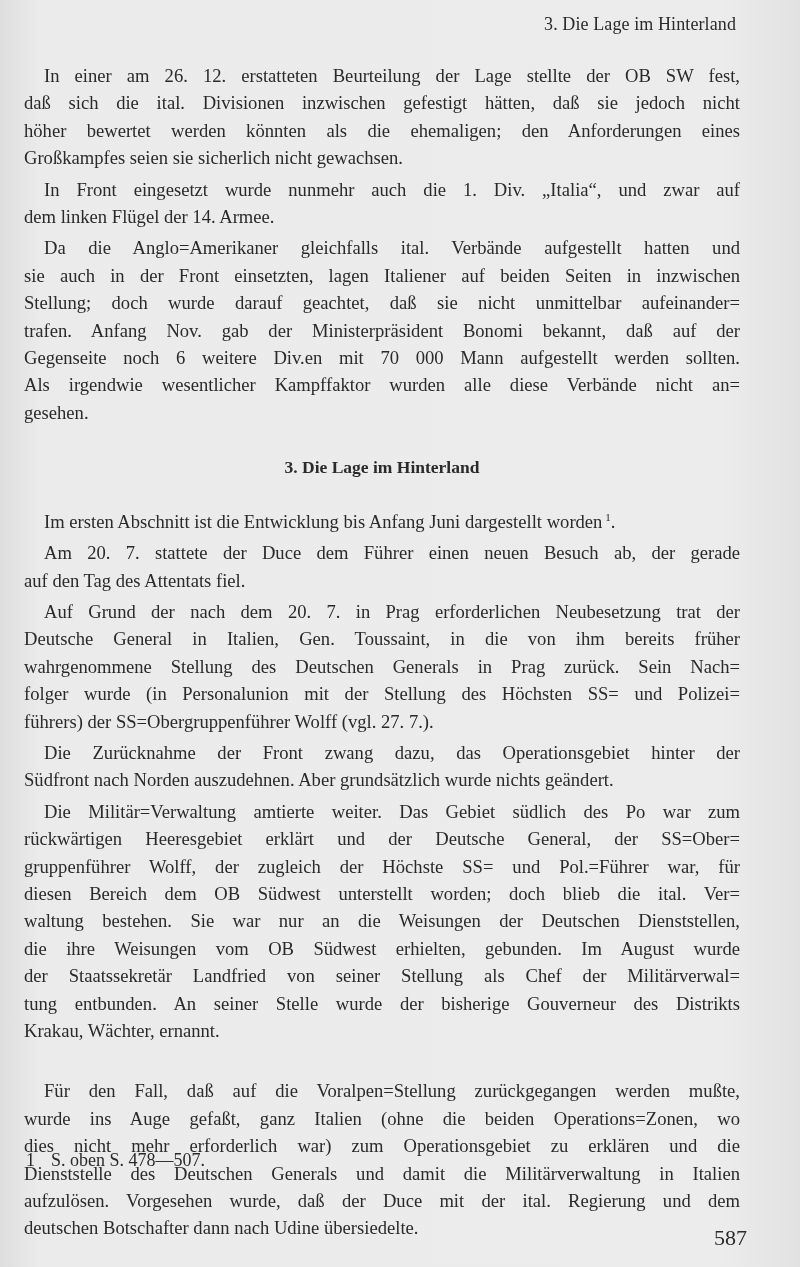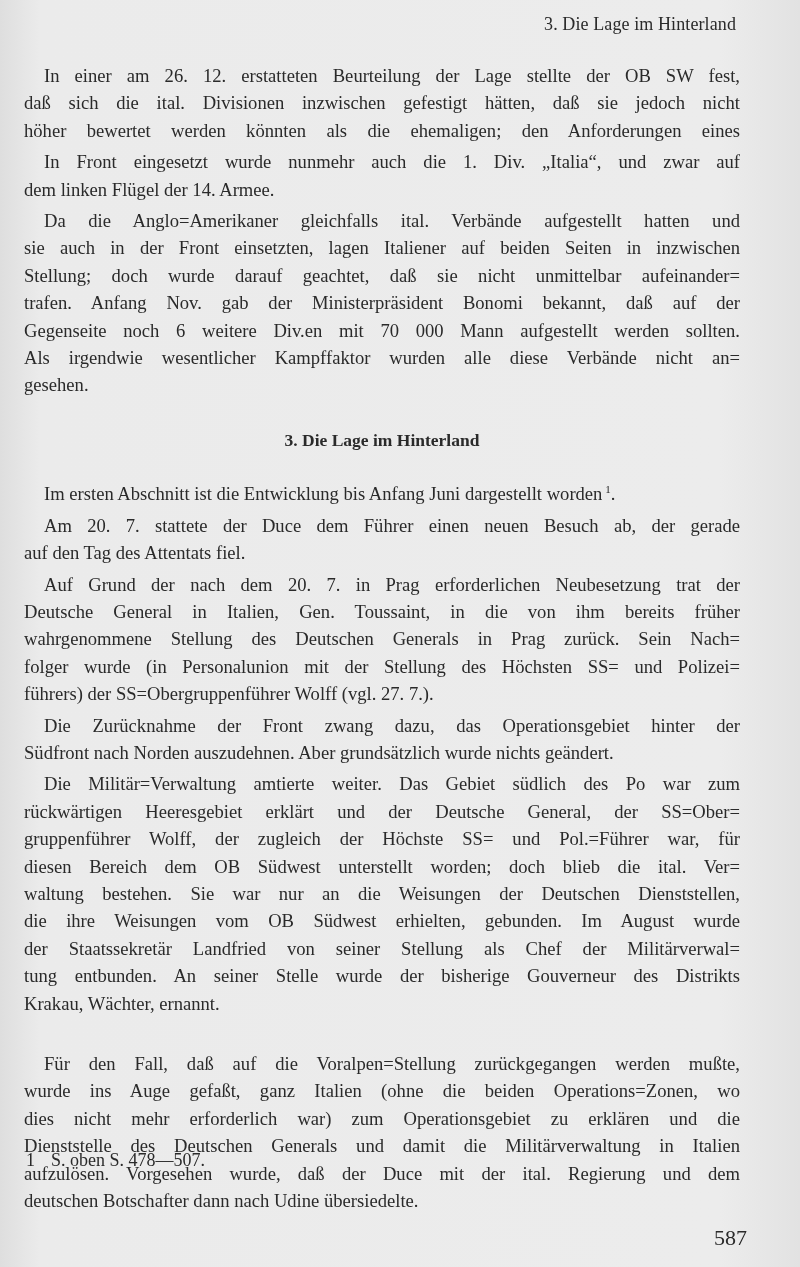--- a/index.html
+++ b/index.html
@@ -46,20 +46,21 @@
 
 <div class="page">
   <div class="running-head">3. Die Lage im Hinterland</div>
 
   <div class="body-text">
     <div id="before">
         <div class="para">
           <span class="line" style="padding-left: 20px;">In einer am 26. 12. erstatteten Beurteilung der Lage stellte der OB SW fest,</span>
           <span class="line">daß sich die ital. Divisionen inzwischen gefestigt hätten, daß sie jedoch nicht</span>
           <span class="line">höher bewertet werden könnten als die ehemaligen; den Anforderungen eines</span>
+          <span class="line last">Großkampfes seien sie sicherlich nicht gewachsen.</span>
         </div>
         <div class="para">
           <span class="line" style="padding-left: 20px;">In Front eingesetzt wurde nunmehr auch die 1. Div. „Italia“, und zwar auf</span>
           <span class="line last">dem linken Flügel der 14. Armee.</span>
         </div>
         <div class="para">
           <span class="line" style="padding-left: 20px;">Da die Anglo=Amerikaner gleichfalls ital. Verbände aufgestellt hatten und</span>
           <span class="line">sie auch in der Front einsetzten, lagen Italiener auf beiden Seiten in inzwischen</span>
           <span class="line">Stellung; doch wurde darauf geachtet, daß sie nicht unmittelbar aufeinander=</span>
           <span class="line">trafen. Anfang Nov. gab der Ministerpräsident Bonomi bekannt, daß auf der</span>

